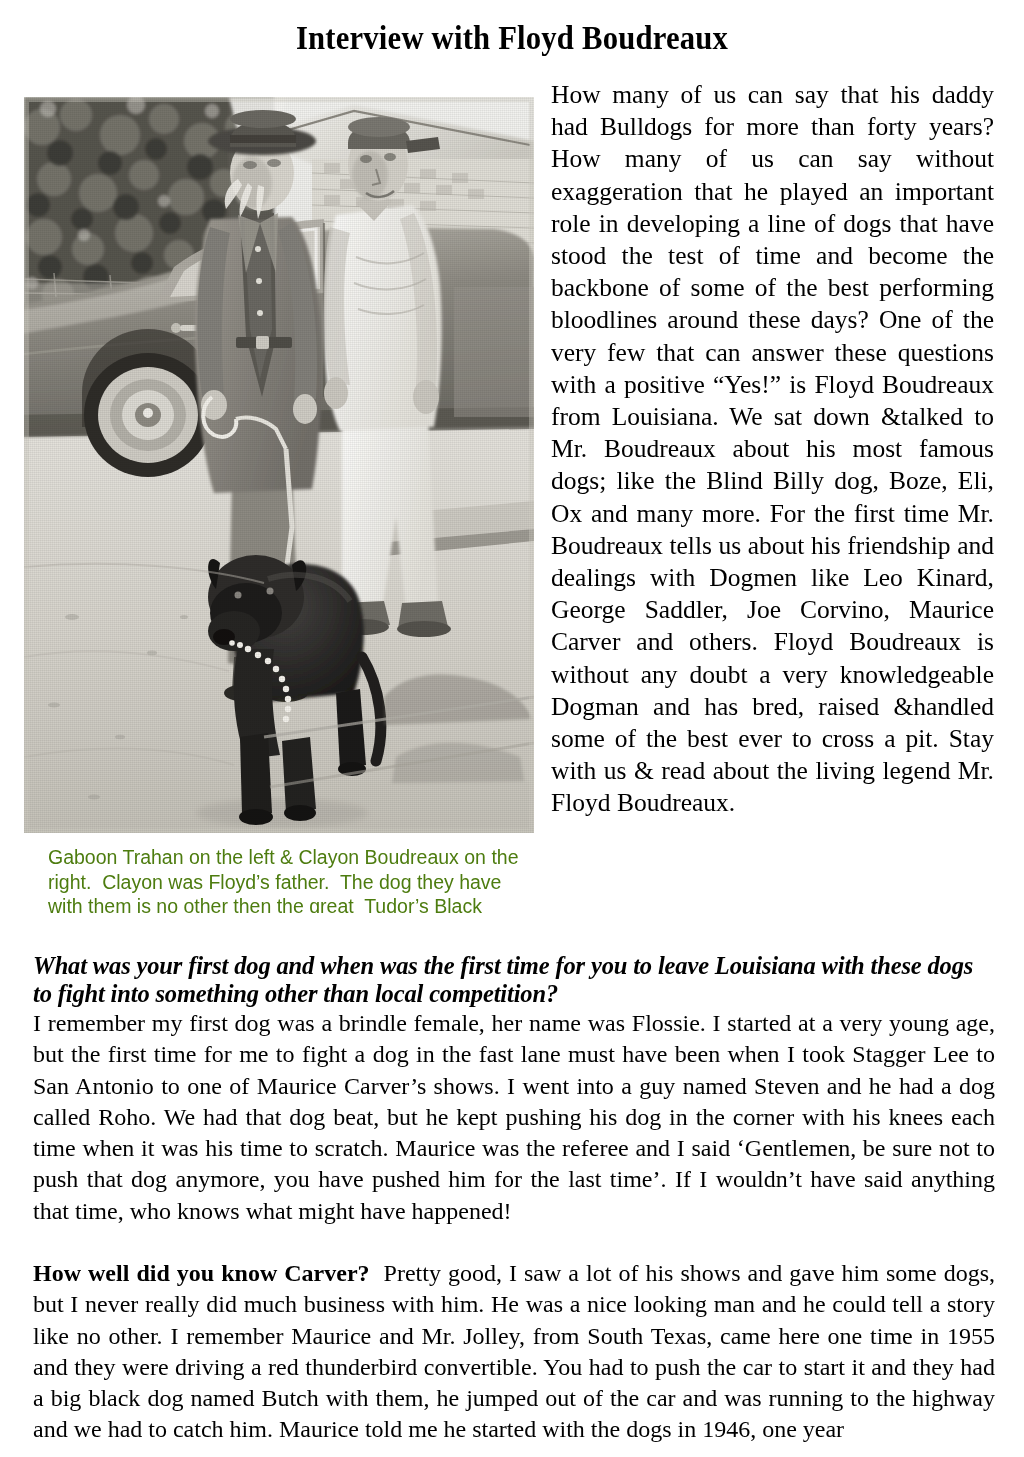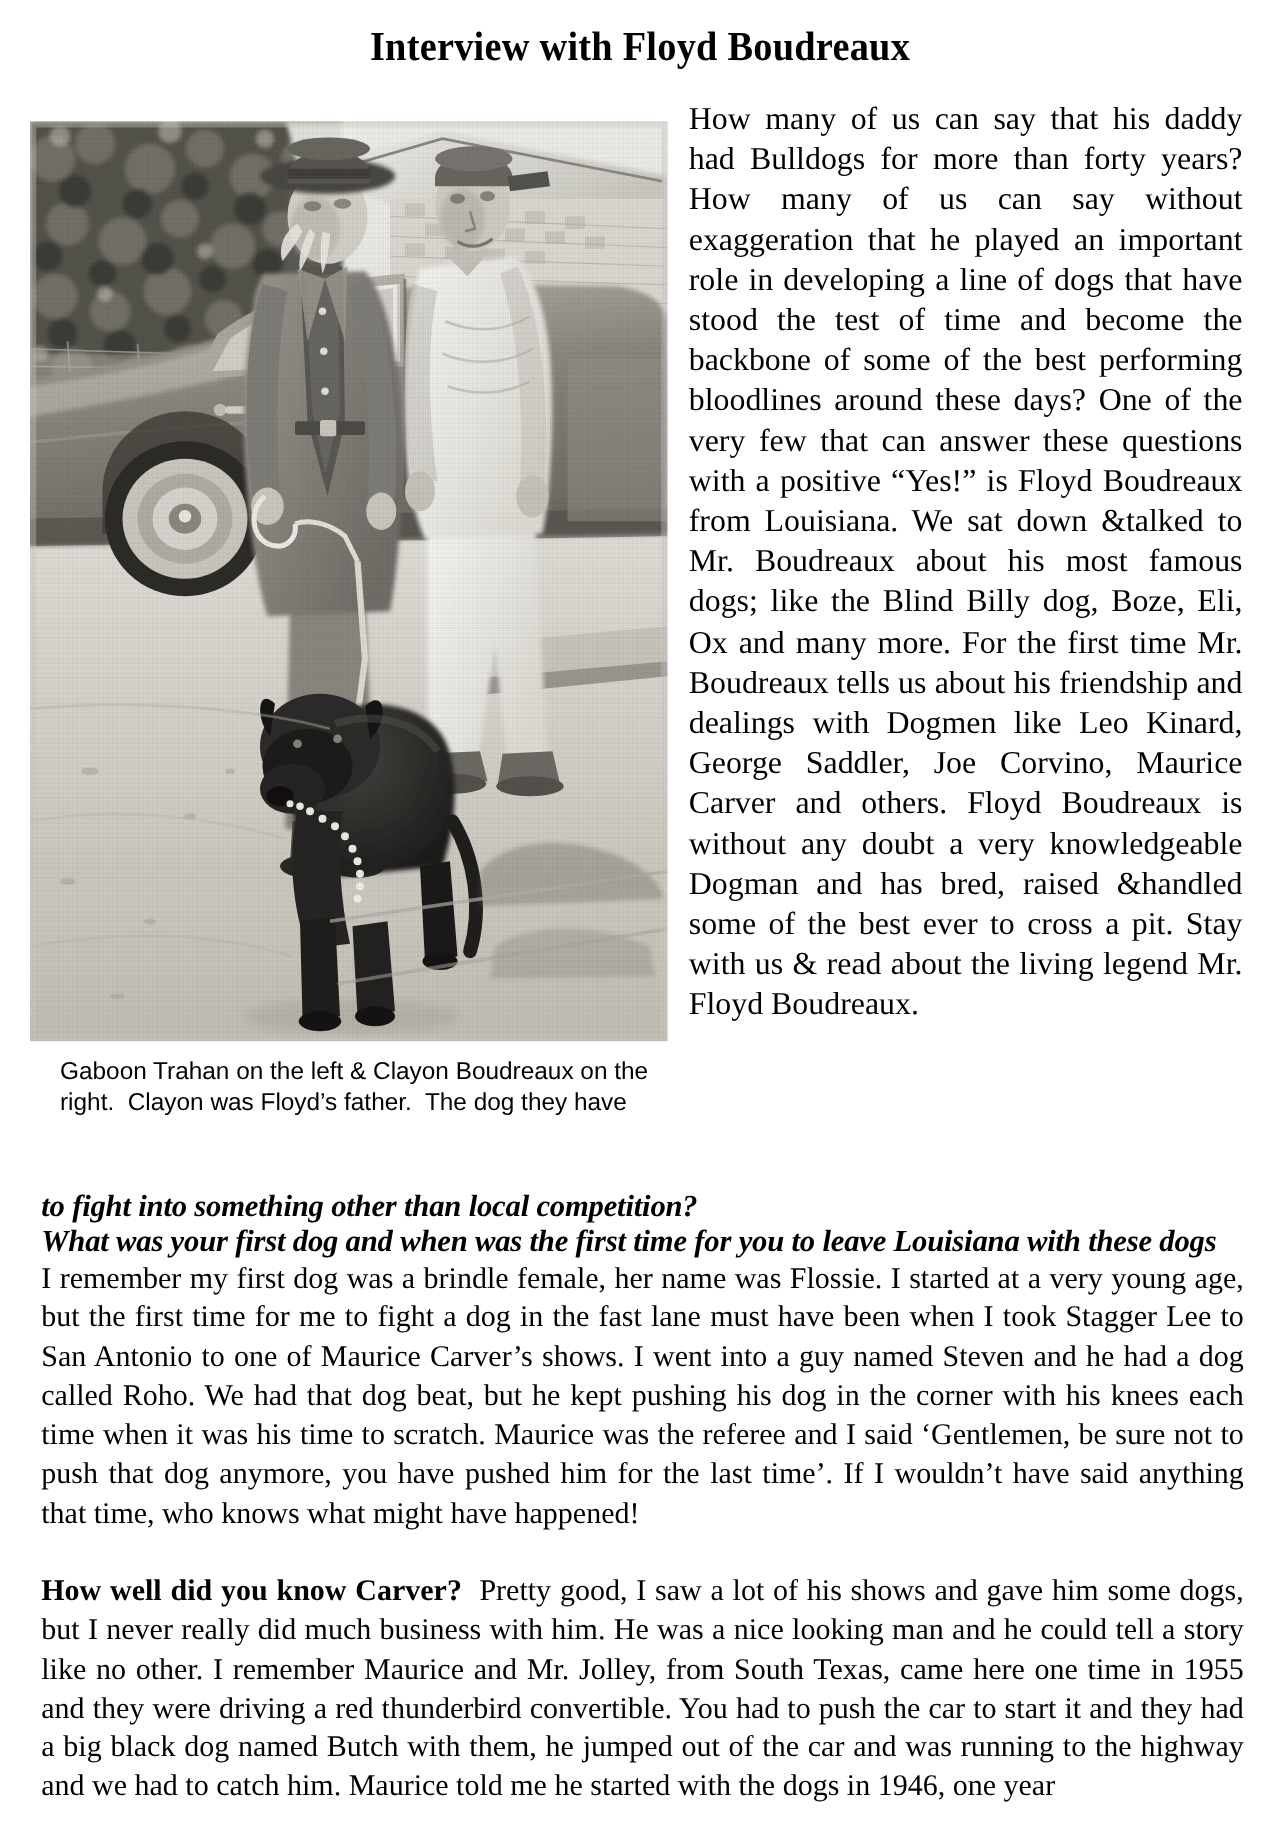--- a/index.html
+++ b/index.html
@@ -64,21 +64,21 @@
   .caption {
     position: absolute;
     left: 48px;
     top: 845px;
     width: 492px;
     height: 68px;
     overflow: hidden;
     font-family: "Liberation Sans", "DejaVu Sans", sans-serif;
     font-size: 19.5px;
     line-height: 24.5px;
-    color: #000000;
+    color: #4d7c0f;
   }
   .caption span { display: block; white-space: pre; }
 
   
   .intro {
     position: absolute;
     left: 551px;
     top: 79px;
     width: 443px;
     font-size: 25.5px;
@@ -487,25 +487,26 @@
 
       <rect x="0" y="0" width="510" height="736" fill="none" stroke="#cfccc4" stroke-width="10" opacity="0.4"></rect>
     </svg>
   </div>
   <div class="grain"></div>
 </div>
 
 <div class="caption">
   <span>Gaboon Trahan on the left &amp; Clayon Boudreaux on the</span>
   <span>right.  Clayon was Floyd’s father.  The dog they have</span>
+  <span>with them is no other then the great  Tudor’s Black</span>
 </div>
 
 <div class="intro">How many of us can say that his daddy had Bulldogs for more than forty years? How many of us can say without exaggeration that he played an important role in developing a line of dogs that have stood the test of time and become the backbone of some of the best performing bloodlines around these days? One of the very few that can answer these questions with a positive “Yes!” is Floyd Boudreaux from Louisiana. We sat down &amp;talked to Mr. Boudreaux about his most famous dogs; like the Blind Billy dog, Boze, Eli, Ox and many more. For the first time Mr. Boudreaux tells us about his friendship and dealings with Dogmen like Leo Kinard, George Saddler, Joe Corvino, Maurice Carver and others. Floyd Boudreaux is without any doubt a very knowledgeable Dogman and has bred, raised &amp;handled some of the best ever to cross a pit. Stay with us &amp; read about the living legend Mr. Floyd Boudreaux.</div>
 
 <div class="qa block1">
+  <span class="q-line">What was your first dog and when was the first time for you to leave Louisiana with these dogs</span>
   <span class="q-line">to fight into something other than local competition?</span>
-  <span class="q-line">What was your first dog and when was the first time for you to leave Louisiana with these dogs</span>
   <span class="a-para"> I remember my first dog was a brindle female, her name was Flossie. I started at a very young age, but the first time for me to fight a dog in the fast lane must have been when I took Stagger Lee to San Antonio to one of Maurice Carver’s shows. I went into a guy named Steven and he had a dog called Roho. We had that dog beat, but he kept pushing his dog in the corner with his knees each time when it was his time to scratch. Maurice was the referee and I said ‘Gentlemen, be sure not to push that dog anymore, you have pushed him for the last time’. If I wouldn’t have said anything that time, who knows what might have happened!</span>
 </div>
 
 <div class="qa block2">
   <span class="q">How well did you know Carver?</span><span class="qgap"></span><span class="a-inline">Pretty good, I saw a lot of his shows and gave him some dogs, but I never really did much business with him. He was a nice looking man and he could tell a story like no other. I remember Maurice and Mr. Jolley, from South Texas, came here one time in 1955 and they were driving a red thunderbird convertible. You had to push the car to start it and they had a big black dog named Butch with them, he jumped out of the car and was running to the highway and we had to catch him. Maurice told me he started with the dogs in 1946, one year</span>
 </div>
 
 </body></html>

